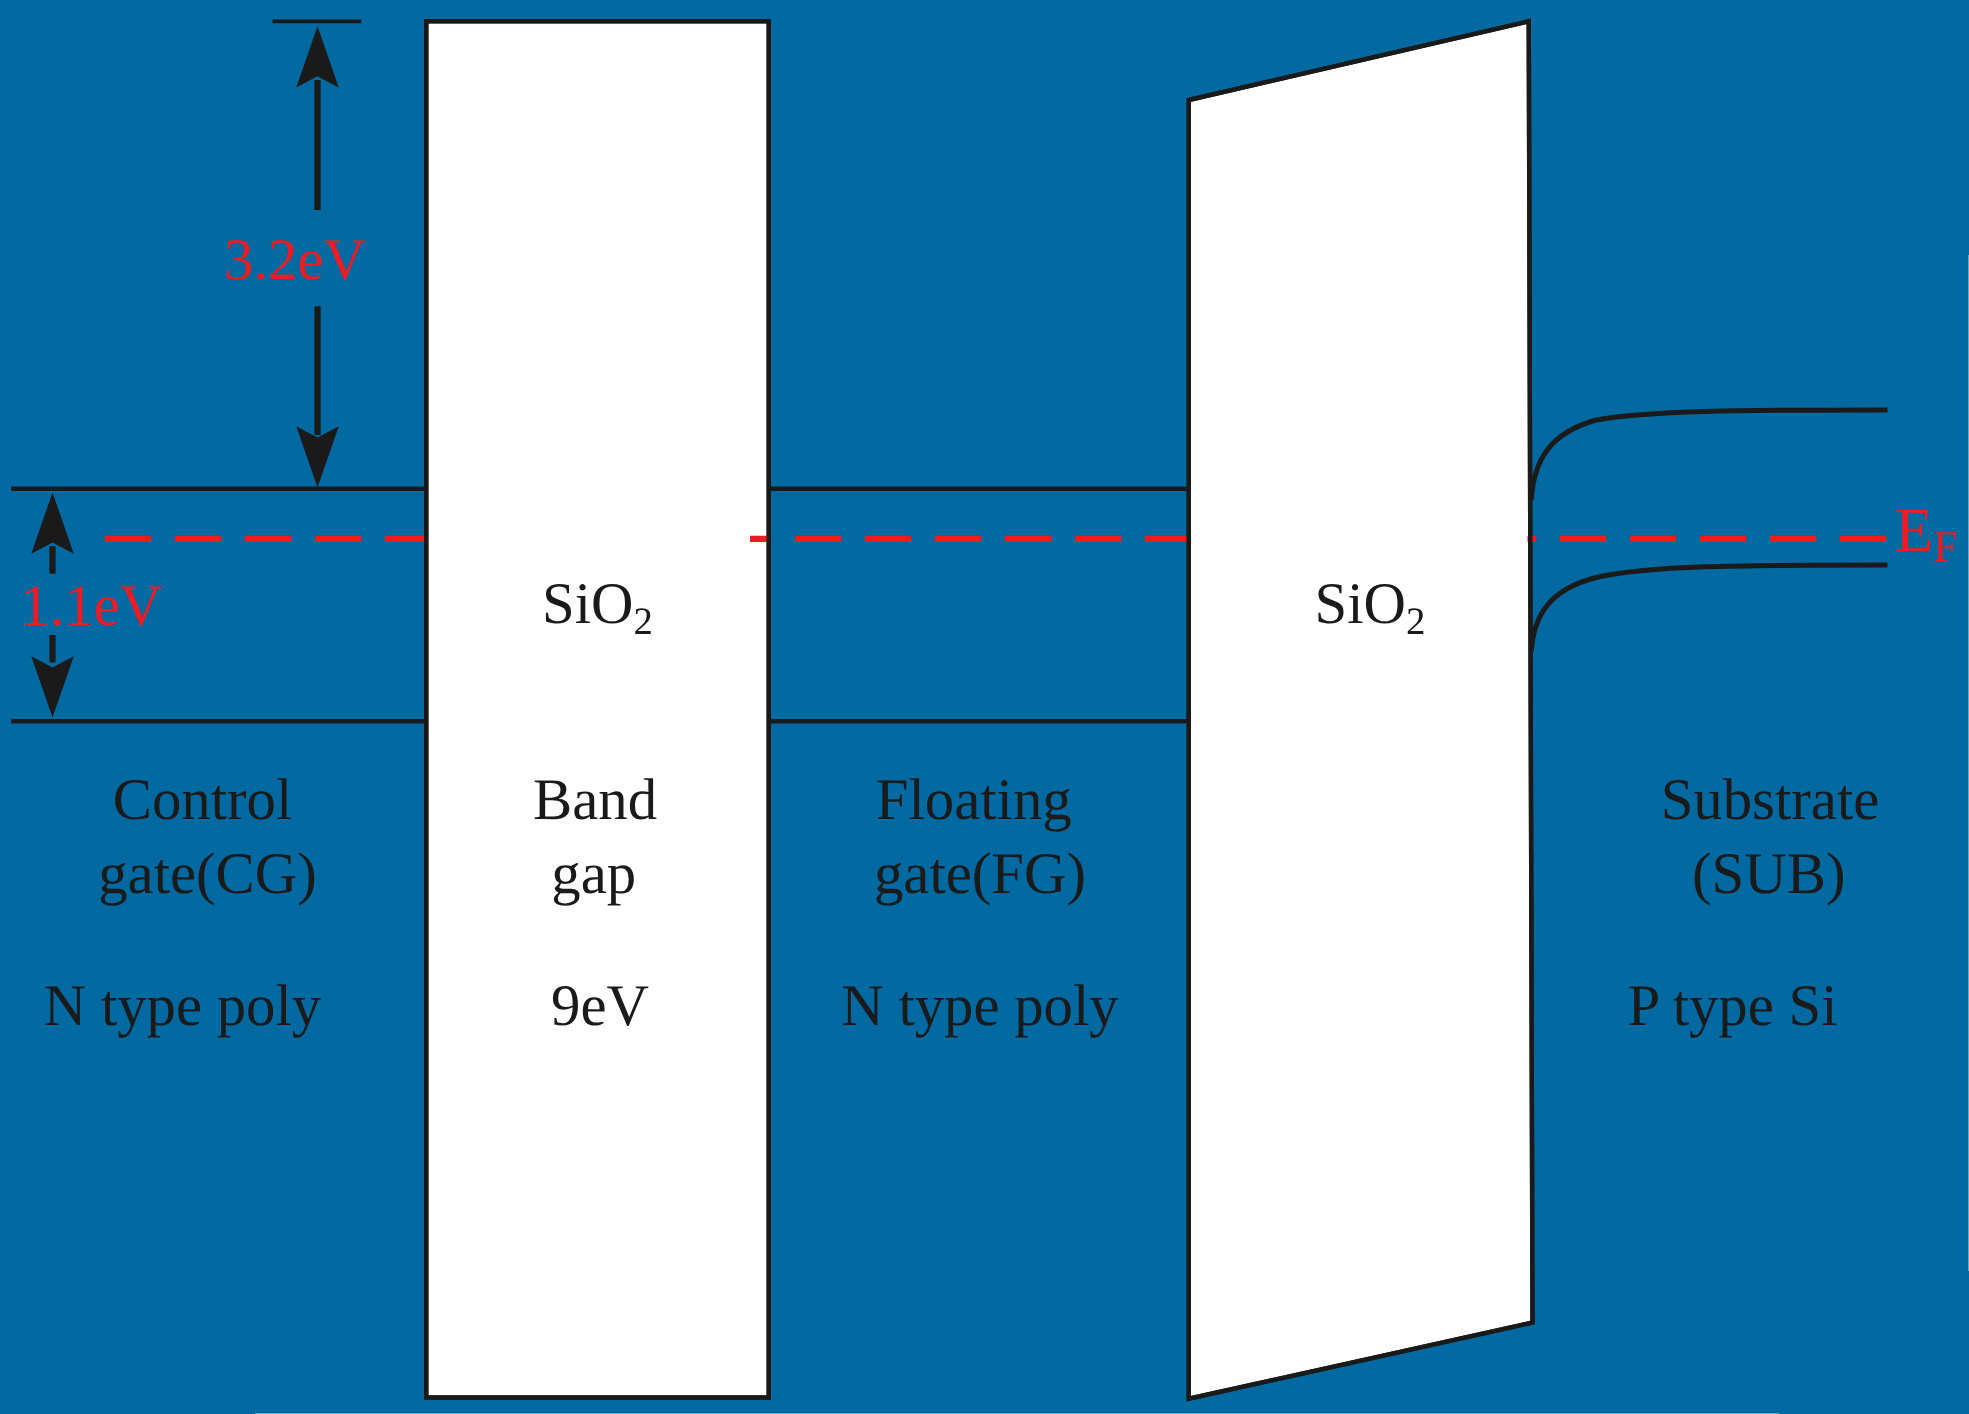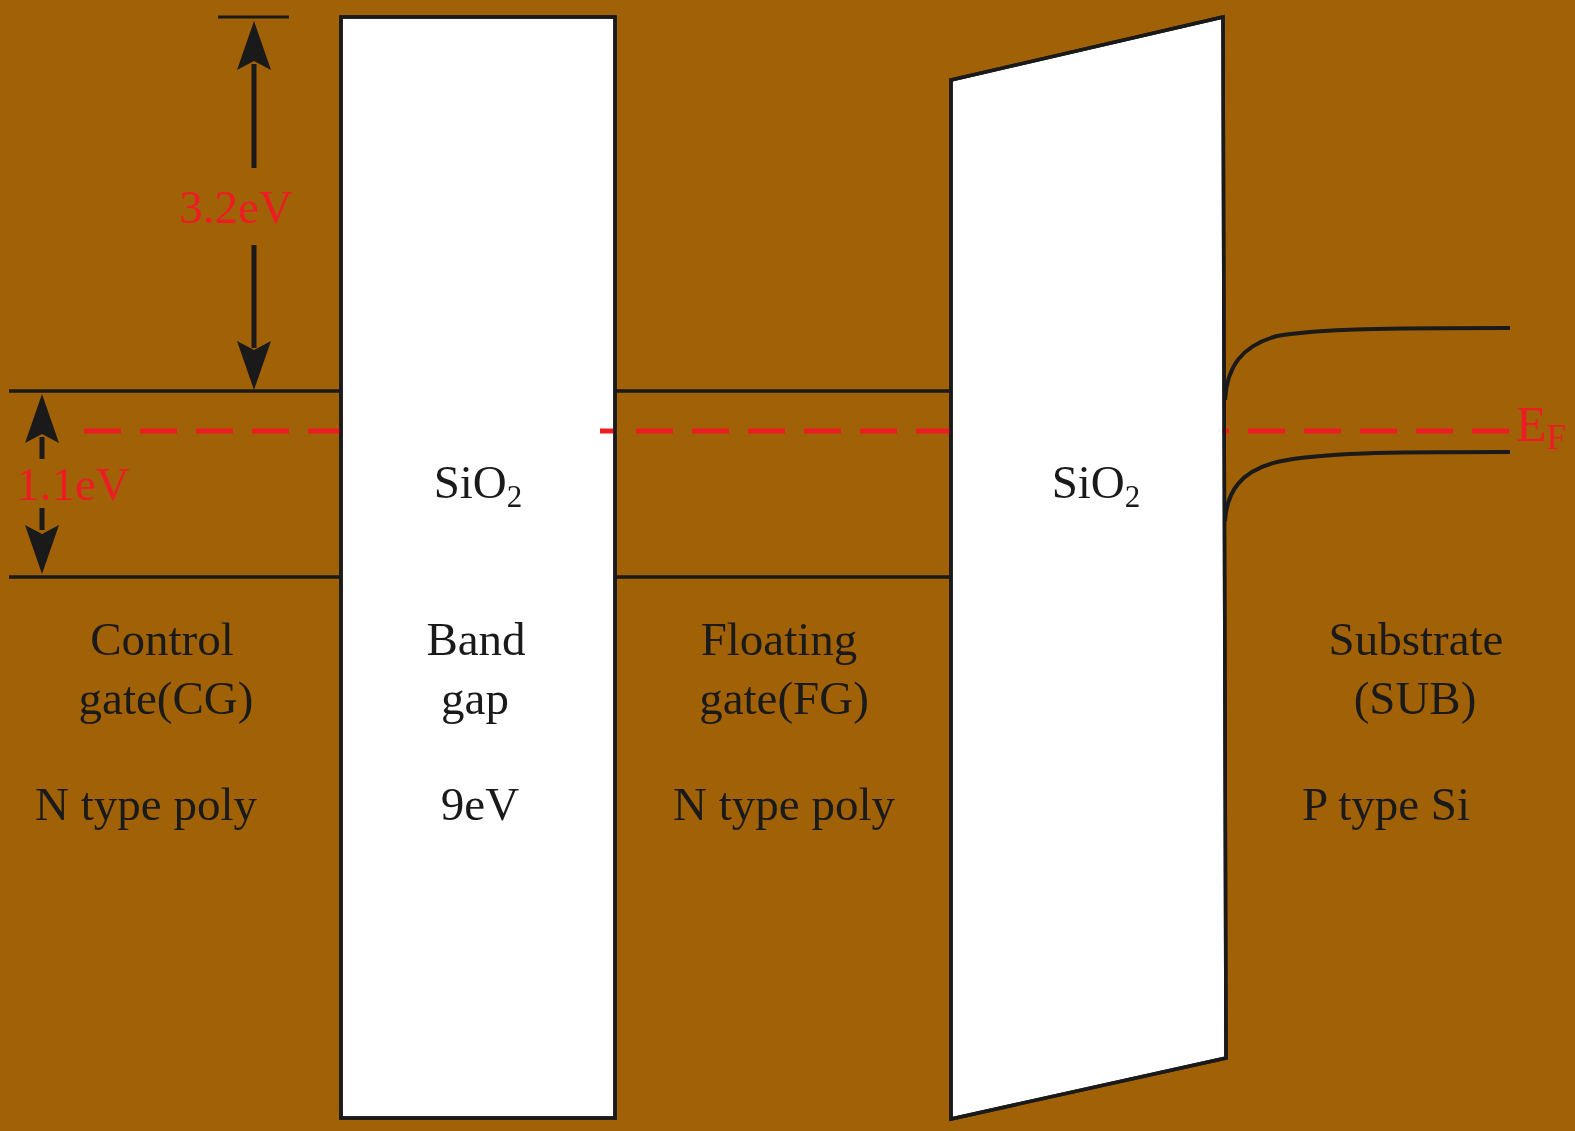--- a/index.html
+++ b/index.html
@@ -7,21 +7,21 @@
     padding: 0;
     background: #ffffff;
     width: 1575px;
     height: 1131px;
     overflow: hidden;
   }
   .diagram-wrap {
     position: relative;
     width: 1575px;
     height: 1131px;
-    background: #a16207;
+    background: #0369a1;
   }
   svg {
     display: block;
     font-family: "Liberation Serif", "DejaVu Serif", serif;
   }
 </style>
 </head>
 <body>
 
 <div class="diagram-wrap">

